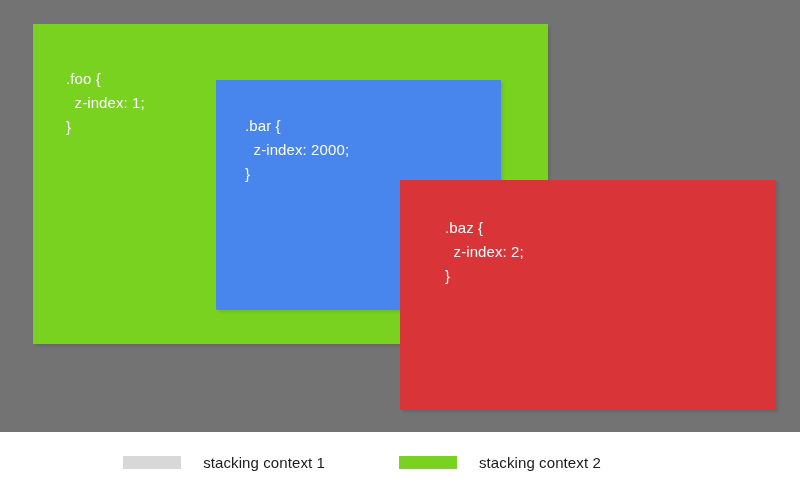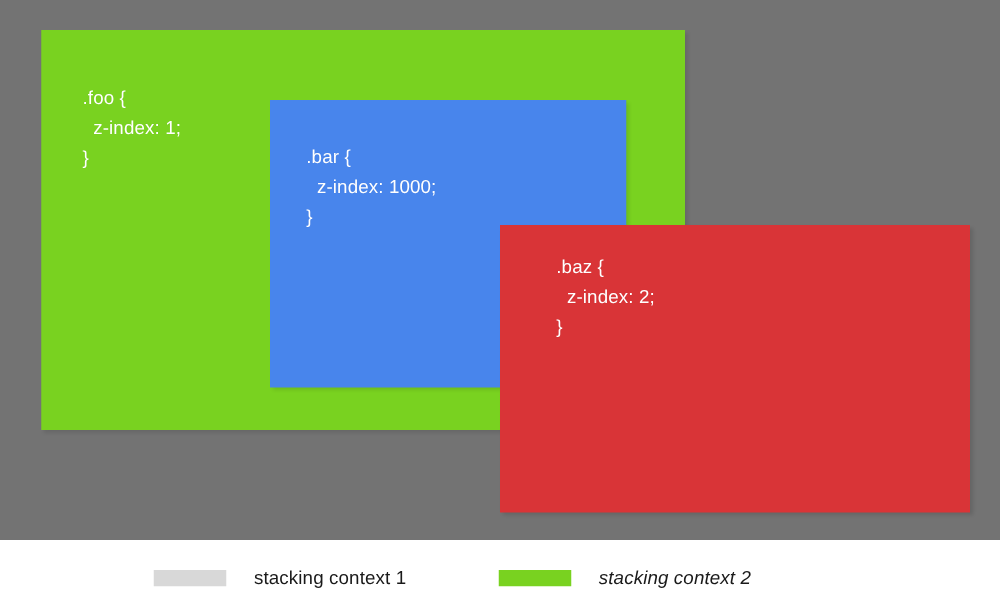--- a/index.html
+++ b/index.html
@@ -76,21 +76,21 @@
     left: 400px;
     top: 180px;
     width: 376px;
     height: 230px;
     background: #d93437;
     z-index: 3;
     box-shadow: 2px 2px 3px rgba(0,0,0,0.12);
   }
   #box-baz .code {
     left: 45px;
-    top: 22px;
+    top: 36px;
   }
 
   
   #legend {
     position: absolute;
     left: 0;
     top: 432px;
     width: 800px;
     height: 61px;
     background: #ffffff;
@@ -106,21 +106,20 @@
     align-items: center;
     justify-content: center;
     border-radius: 25px;
   }
   .legend-item {
     display: flex;
     align-items: center;
   }
   .legend-item + .legend-item {
     margin-left: 74px;
-    font-style: italic;
   }
   .legend-swatch {
     width: 58px;
     height: 13px;
     flex: 0 0 auto;
   }
   .legend-label {
     margin-left: 22px;
     font-size: 15px;
     color: #1a1a1a;
@@ -134,21 +133,21 @@
 <div id="stage" style="background: #737373;">
 
   <div class="box" id="box-foo" style="background: rgb(121, 210, 32);">
     <div class="code">.foo {
   z-index: 1;
 }</div>
   </div>
 
   <div class="box" id="box-bar" style="background: rgb(72, 133, 236);">
     <div class="code">.bar {
-  z-index: 1000;
+  z-index: 2000;
 }</div>
   </div>
 
   <div class="box" id="box-baz" style="background: rgb(217, 52, 55);">
     <div class="code">.baz {
   z-index: 2;
 }</div>
   </div>
 
 </div>

